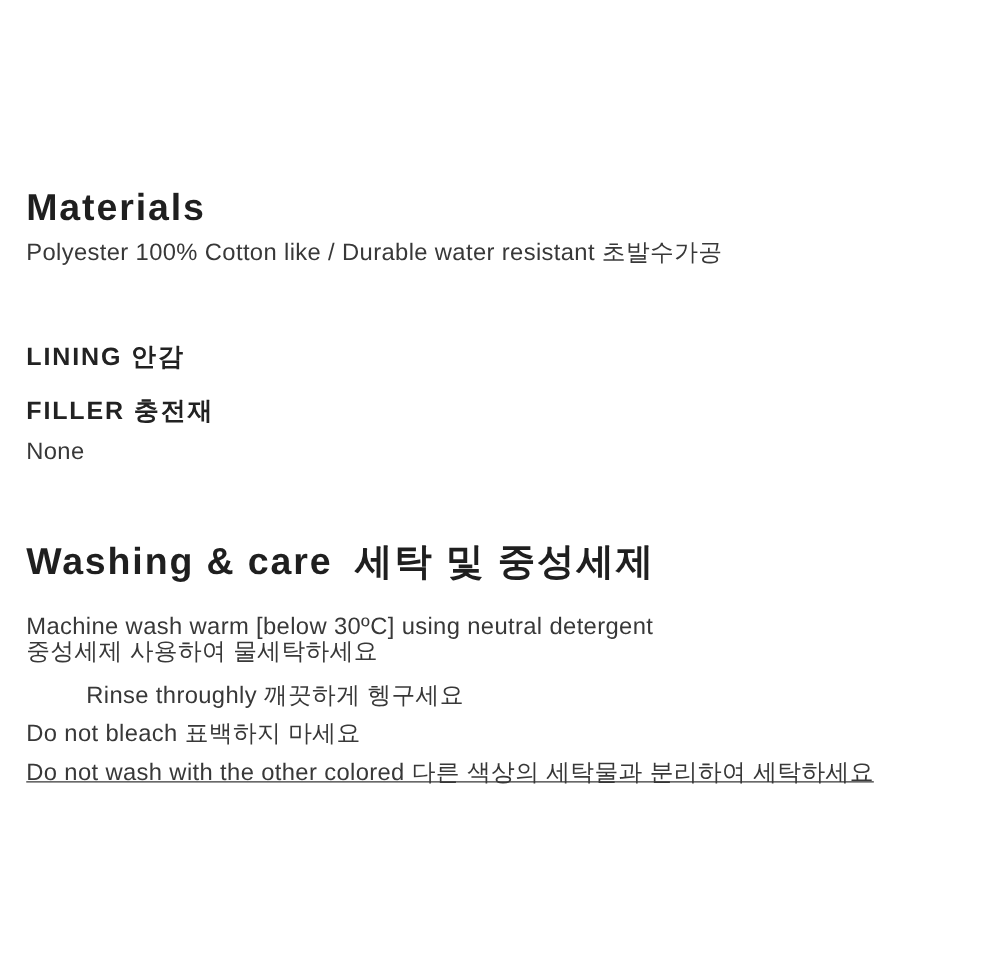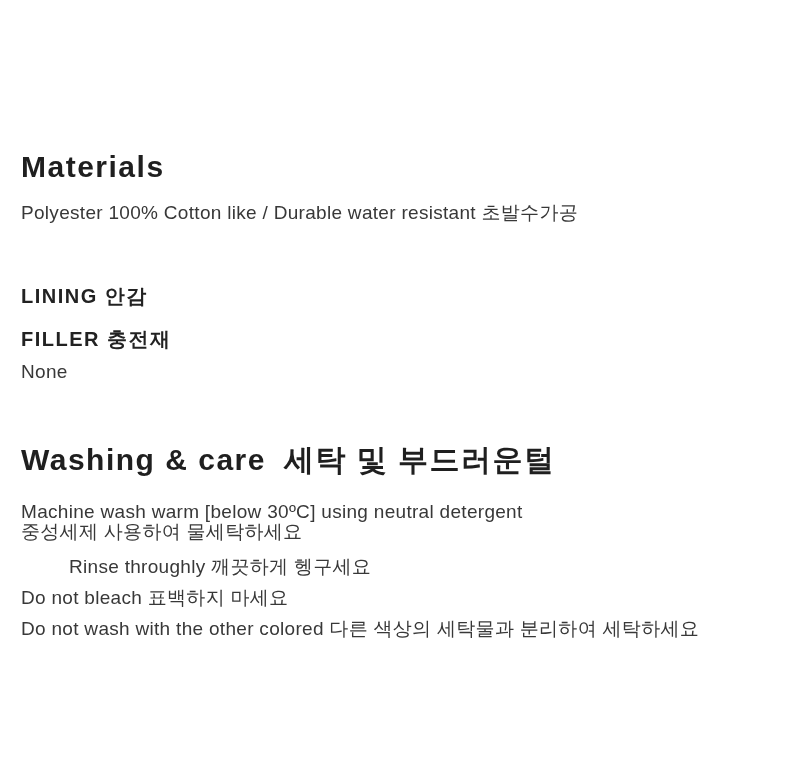--- a/index.html
+++ b/index.html
@@ -32,31 +32,31 @@
   }
   p {
     margin: 0;
     font-size: 19px;
     line-height: 24px;
     letter-spacing: 0.3px;
     color: #383838;
   }
   .h1-materials { margin-top: 149px; }
   .h2-shell   { margin-top: 15px; }
-  .p-shell    { margin-top: 16px; }
+  .p-shell    { margin-top: 6px; }
   .h2-lining  { margin-top: 58px; }
   .p-lining   { margin-top: 5px; }
   .h2-filler  { margin-top: 17px; }
   .p-filler   { margin-top: 8px; }
   .h1-washing { margin-top: 58px; }
   .h1-washing .ko-part { margin-left: 18px; }
   .p-machine  { margin-top: 24px; line-height: 20px; }
   .p-rinse    { margin-top: 13px; margin-left: 48px; }
   .p-bleach   { margin-top: 7px; }
-  .p-separate { margin-top: 7px; }
+  .p-separate { margin-top: 7px; text-decoration: underline; }
   .care-row {
     margin-top: 16px;
     display: flex;
     align-items: flex-end;
   }
   .care-row svg { display: block; flex: 0 0 auto; }
   .icon-wash    { margin-left: 1px; }
   .icon-bleach  { margin-left: -2px; }
   .icon-tumble  { margin-left: 2px; }
   .icon-iron    { margin-left: 15px; }
@@ -79,21 +79,21 @@
 
     <p class="p-shell">Polyester 100% Cotton like / Durable water resistant 초발수가공</p>
 
     <h2 class="h2-lining">LINING 안감</h2>
 
     <h2 class="h2-filler">FILLER 충전재</h2>
     <p class="p-filler">None</p>
   </section>
 
   <section>
-    <h1 class="h1-washing"><span>Washing &amp; care</span><span class="ko-part">세탁 및 부드러운털</span></h1>
+    <h1 class="h1-washing"><span>Washing &amp; care</span><span class="ko-part">세탁 및 중성세제</span></h1>
 
     <p class="p-machine"><span>Machine wash warm [below 30ºC] using neutral detergent</span><br><span>중성세제 사용하여 물세탁하세요</span></p>
 
     <p class="p-rinse">Rinse throughly 깨끗하게 헹구세요</p>
     <p class="p-bleach">Do not bleach 표백하지 마세요</p>
     <p class="p-separate">Do not wash with the other colored 다른 색상의 세탁물과 분리하여 세탁하세요</p>
 
     <div class="care-row">
 
       <svg class="icon-wash" width="88" height="64" viewBox="0 0 88 64">

